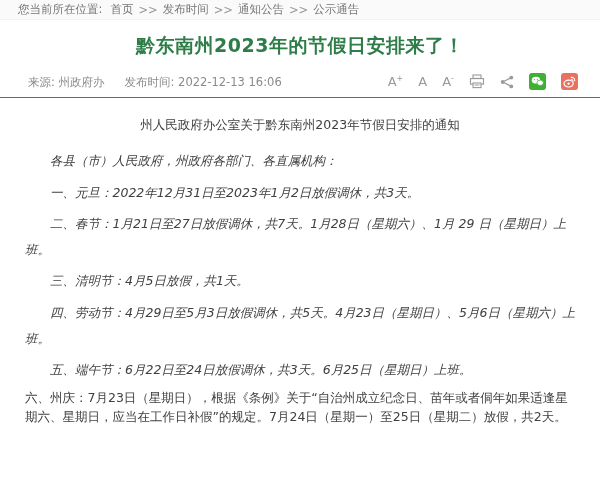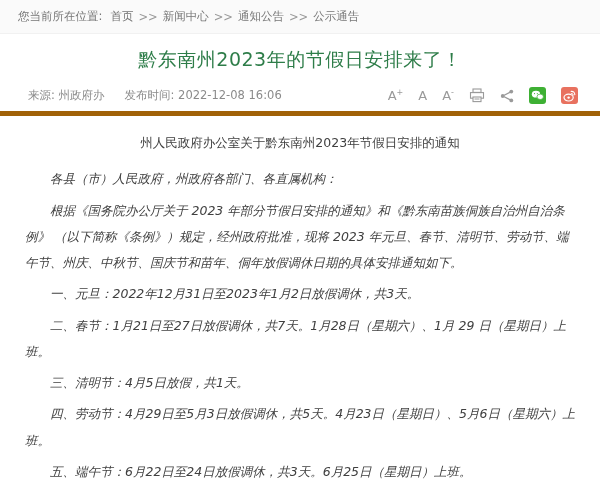--- a/index.html
+++ b/index.html
@@ -4,36 +4,36 @@
 <style>
   * { box-sizing: border-box; }
   html, body { margin:0; padding:0; }
   body {
     width:600px; height:492px; overflow:hidden;
     background:#ffffff; color:#404040;
     font-family:"DejaVu Sans","Liberation Sans",sans-serif;
   }
   
   .breadcrumb-bar {
-    height:34px; background:#fafafa; border-bottom:1px solid #f1f1f1;
+    height:20px; background:#fafafa; border-bottom:1px solid #f1f1f1;
     display:flex; align-items:center; padding:0 18px;
     font-size:11.5px; color:#777; white-space:nowrap;
   }
   .breadcrumb-bar .crumb { color:#777; text-decoration:none; cursor:pointer; }
   .breadcrumb-bar .sep { color:#999; margin:0 5px; }
   .breadcrumb-bar .loc-label { margin-right:8px; }
   
   .page-title {
-    text-align:center; color:#2e7d49; font-size:19px; font-weight:normal;
+    text-align:center; color:#2e7d49; font-size:19px; font-weight:bold;
     margin:13px 0 7px 0; letter-spacing:0.5px;
   }
   
   .meta-bar {
-    display:flex; justify-content:space-between; align-items:center;
-    padding:7px 22px 7px 28px; border-bottom:5px solid #a16207;
+    display:flex; justify-content:space-between; align-items:flex-end;
+    padding:7px 22px 7px 28px; border-bottom:1px solid #a16207;
     font-size:11.5px; color:#8b8b8b;
   }
   .meta-left { display:flex; gap:20px; }
   .meta-item { white-space:nowrap; }
   .toolbar { display:flex; align-items:center; gap:15px; color:#9a9a9a; }
   .font-btn { font-size:13px; color:#9a9a9a; cursor:pointer; line-height:1; }
   .font-btn sup { font-size:8px; }
   .tool-icon { display:inline-flex; align-items:center; justify-content:center; cursor:pointer; }
   .badge {
     width:17px; height:17px; border-radius:3px;
@@ -53,38 +53,38 @@
 </style>
 </head>
 <body>
 
 <div>
 
   <div class="breadcrumb-bar">
     <span class="loc-label">您当前所在位置:</span>
     <a class="crumb">首页</a>
     <span class="sep">&gt;&gt;</span>
-    <a class="crumb">新闻中心</a>
+    <a class="crumb">发布时间</a>
     <span class="sep">&gt;&gt;</span>
     <a class="crumb">通知公告</a>
     <span class="sep">&gt;&gt;</span>
     <a class="crumb">公示通告</a>
   </div>
 
   <h1 class="page-title">黔东南州2023年的节假日安排来了！</h1>
 
   <div class="meta-bar">
     <div class="meta-left">
       <span class="meta-item">
         <span>来源:</span>
         <span>州政府办</span>
       </span>
       <span class="meta-item">
         <span>发布时间:</span>
-        <span>2022-12-08 16:06</span>
+        <span>2022-12-13 16:06</span>
       </span>
     </div>
     <div class="toolbar">
       <span class="font-btn"><span>A</span><sup>+</sup></span>
       <span class="font-btn">A</span>
       <span class="font-btn"><span>A</span><sup>-</sup></span>
       <span class="tool-icon">
         <svg width="16" height="15" viewBox="0 0 16 15">
           <rect x="4" y="1" width="8" height="3.4" fill="none" stroke="#9a9a9a" stroke-width="1.1"></rect>
           <rect x="1.5" y="4.6" width="13" height="5.6" fill="none" stroke="#9a9a9a" stroke-width="1.1"></rect>
@@ -116,21 +116,20 @@
           <path d="M8.2 1.4 Q11.6 1.2 11.8 4.6" fill="none" stroke="#fff" stroke-width="1.1" stroke-linecap="round"></path>
           <path d="M8.6 3.4 Q10.2 3.4 10.3 5.0" fill="none" stroke="#fff" stroke-width="1" stroke-linecap="round"></path>
         </svg>
       </span>
     </div>
   </div>
 
   <div class="content">
     <p class="doc-title">州人民政府办公室关于黔东南州2023年节假日安排的通知</p>
     <p class="indent">各县（市）人民政府，州政府各部门、各直属机构：</p>
-    <p class="indent">根据《国务院办公厅关于 2023 年部分节假日安排的通知》和《黔东南苗族侗族自治州自治条例》 （以下简称《条例》）规定，经州政府批准，现将 2023 年元旦、春节、清明节、劳动节、端午节、州庆、中秋节、国庆节和苗年、侗年放假调休日期的具体安排通知如下。</p>
     <p class="indent">一、元旦：2022年12月31日至2023年1月2日放假调休，共3天。</p>
     <p class="indent">二、春节：1月21日至27日放假调休，共7天。1月28日（星期六）、1月 29 日（星期日）上班。</p>
     <p class="indent">三、清明节：4月5日放假，共1天。</p>
     <p class="indent">四、劳动节：4月29日至5月3日放假调休，共5天。4月23日（星期日）、5月6日（星期六）上班。</p>
     <p class="indent">五、端午节：6月22日至24日放假调休，共3天。6月25日（星期日）上班。</p>
     <p class="tight">六、州庆：7月23日（星期日），根据《条例》关于“自治州成立纪念日、苗年或者侗年如果适逢星期六、星期日，应当在工作日补假”的规定。7月24日（星期一）至25日（星期二）放假，共2天。</p>
 
   </div>
 
 </div>

